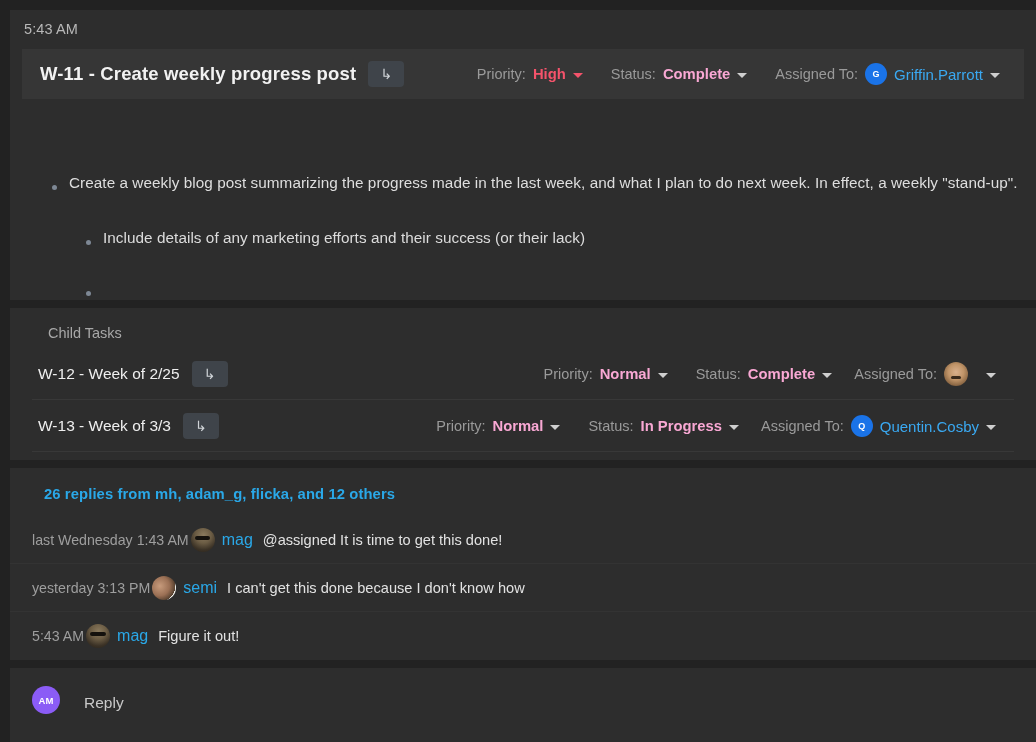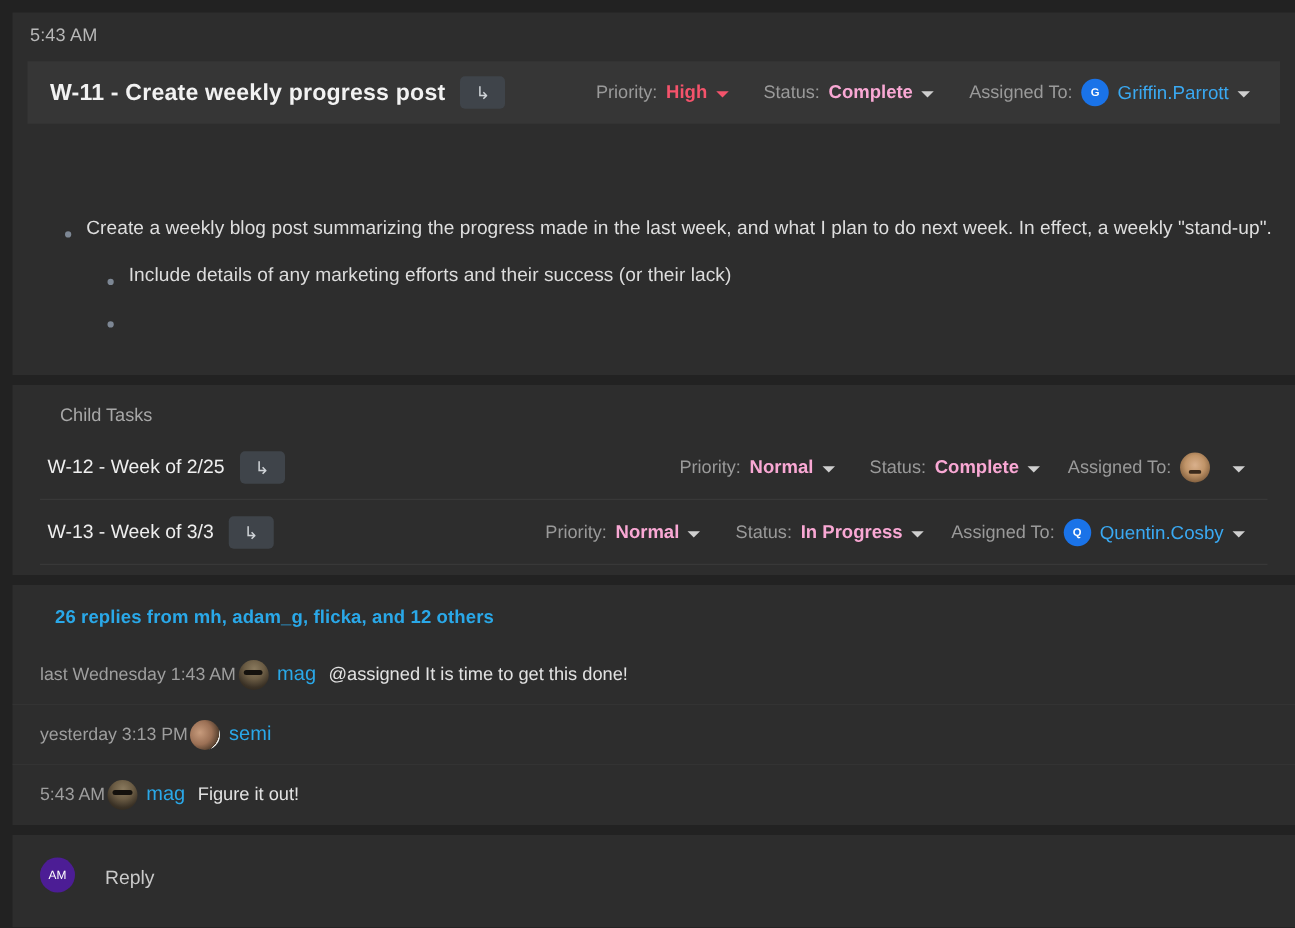--- a/index.html
+++ b/index.html
@@ -163,21 +163,21 @@
   .desc {
     position: absolute;
     left: 0; right: 0;
     top: 105px;
   }
   .b-row {
     display: flex;
     align-items: center;
   }
   .b-row.l1 { padding-left: 42px; margin-top: 57px; }
-  .b-row.l2 { padding-left: 76px; margin-top: 17px; }
+  .b-row.l2 { padding-left: 76px; margin-top: 34px; }
   .b-dot {
     width: 5px; height: 5px;
     border-radius: 50%;
     background: #7d8794;
     margin-top: 9px;
     margin-right: 12px;
     flex: none;
   }
   .b-text {
     font-size: 15.3px;
@@ -286,24 +286,24 @@
   .reply-card {
     top: 668px;
     height: 74px;
   }
   .reply-av {
     position: absolute;
     left: 22px;
     top: 18px;
     width: 28px; height: 28px;
     border-radius: 50%;
-    background: #4c1d95;
+    background: #8b5cf6;
     color: #fff;
     font-size: 9.5px;
-    font-weight: normal;
+    font-weight: bold;
     display: flex;
     align-items: center;
     justify-content: center;
   }
   .reply-text {
     position: absolute;
     left: 74px;
     top: 26px;
     font-size: 15.5px;
     color: #c9c9c9;
@@ -434,20 +434,21 @@
       <span class="photo-av mag cmt-av"></span>
       <span class="cmt-user">mag</span>
       <span class="cmt-body">@assigned It is time to get this done!</span>
       <span class="sep"></span>
     </div>
 
     <div class="cmt c2">
       <span class="cmt-time">yesterday 3:13 PM</span>
       <span class="photo-av semi cmt-av"></span>
       <span class="cmt-user">semi</span>
+      <span class="cmt-body">I can't get this done because I don't know how</span>
       <span class="sep"></span>
     </div>
 
     <div class="cmt c3">
       <span class="cmt-time">5:43 AM</span>
       <span class="photo-av mag cmt-av"></span>
       <span class="cmt-user">mag</span>
       <span class="cmt-body">Figure it out!</span>
     </div>
   </div>

